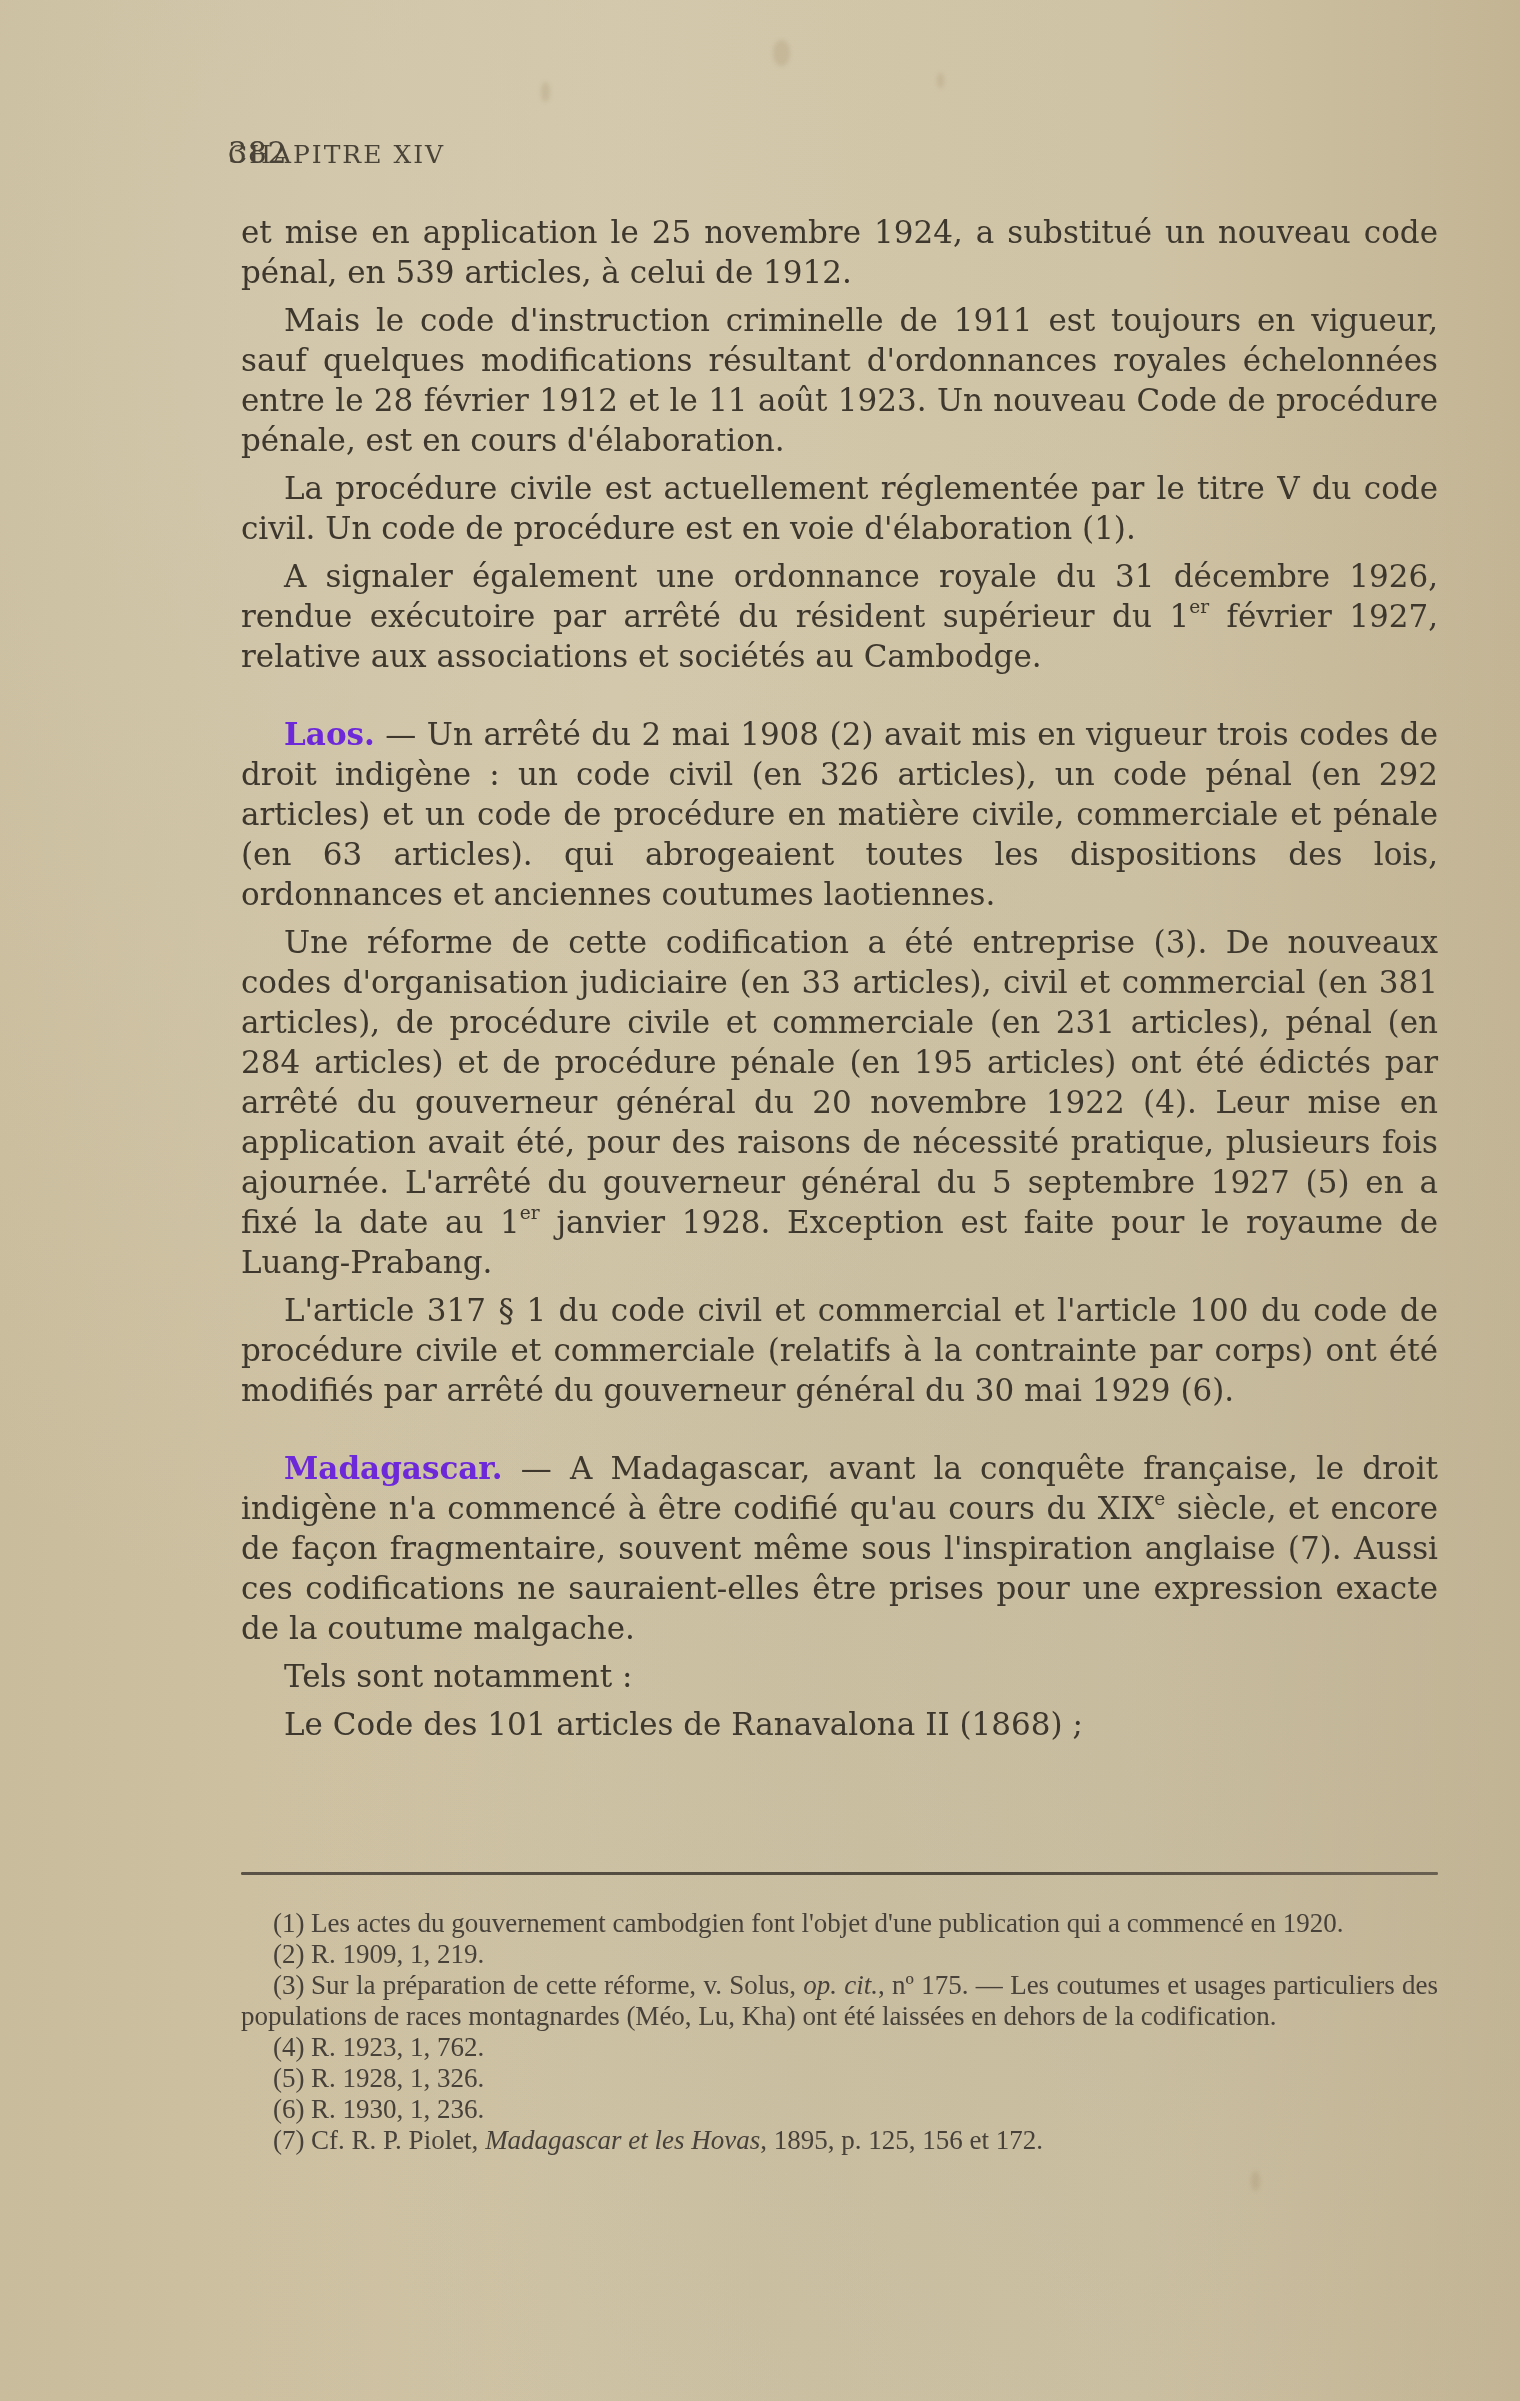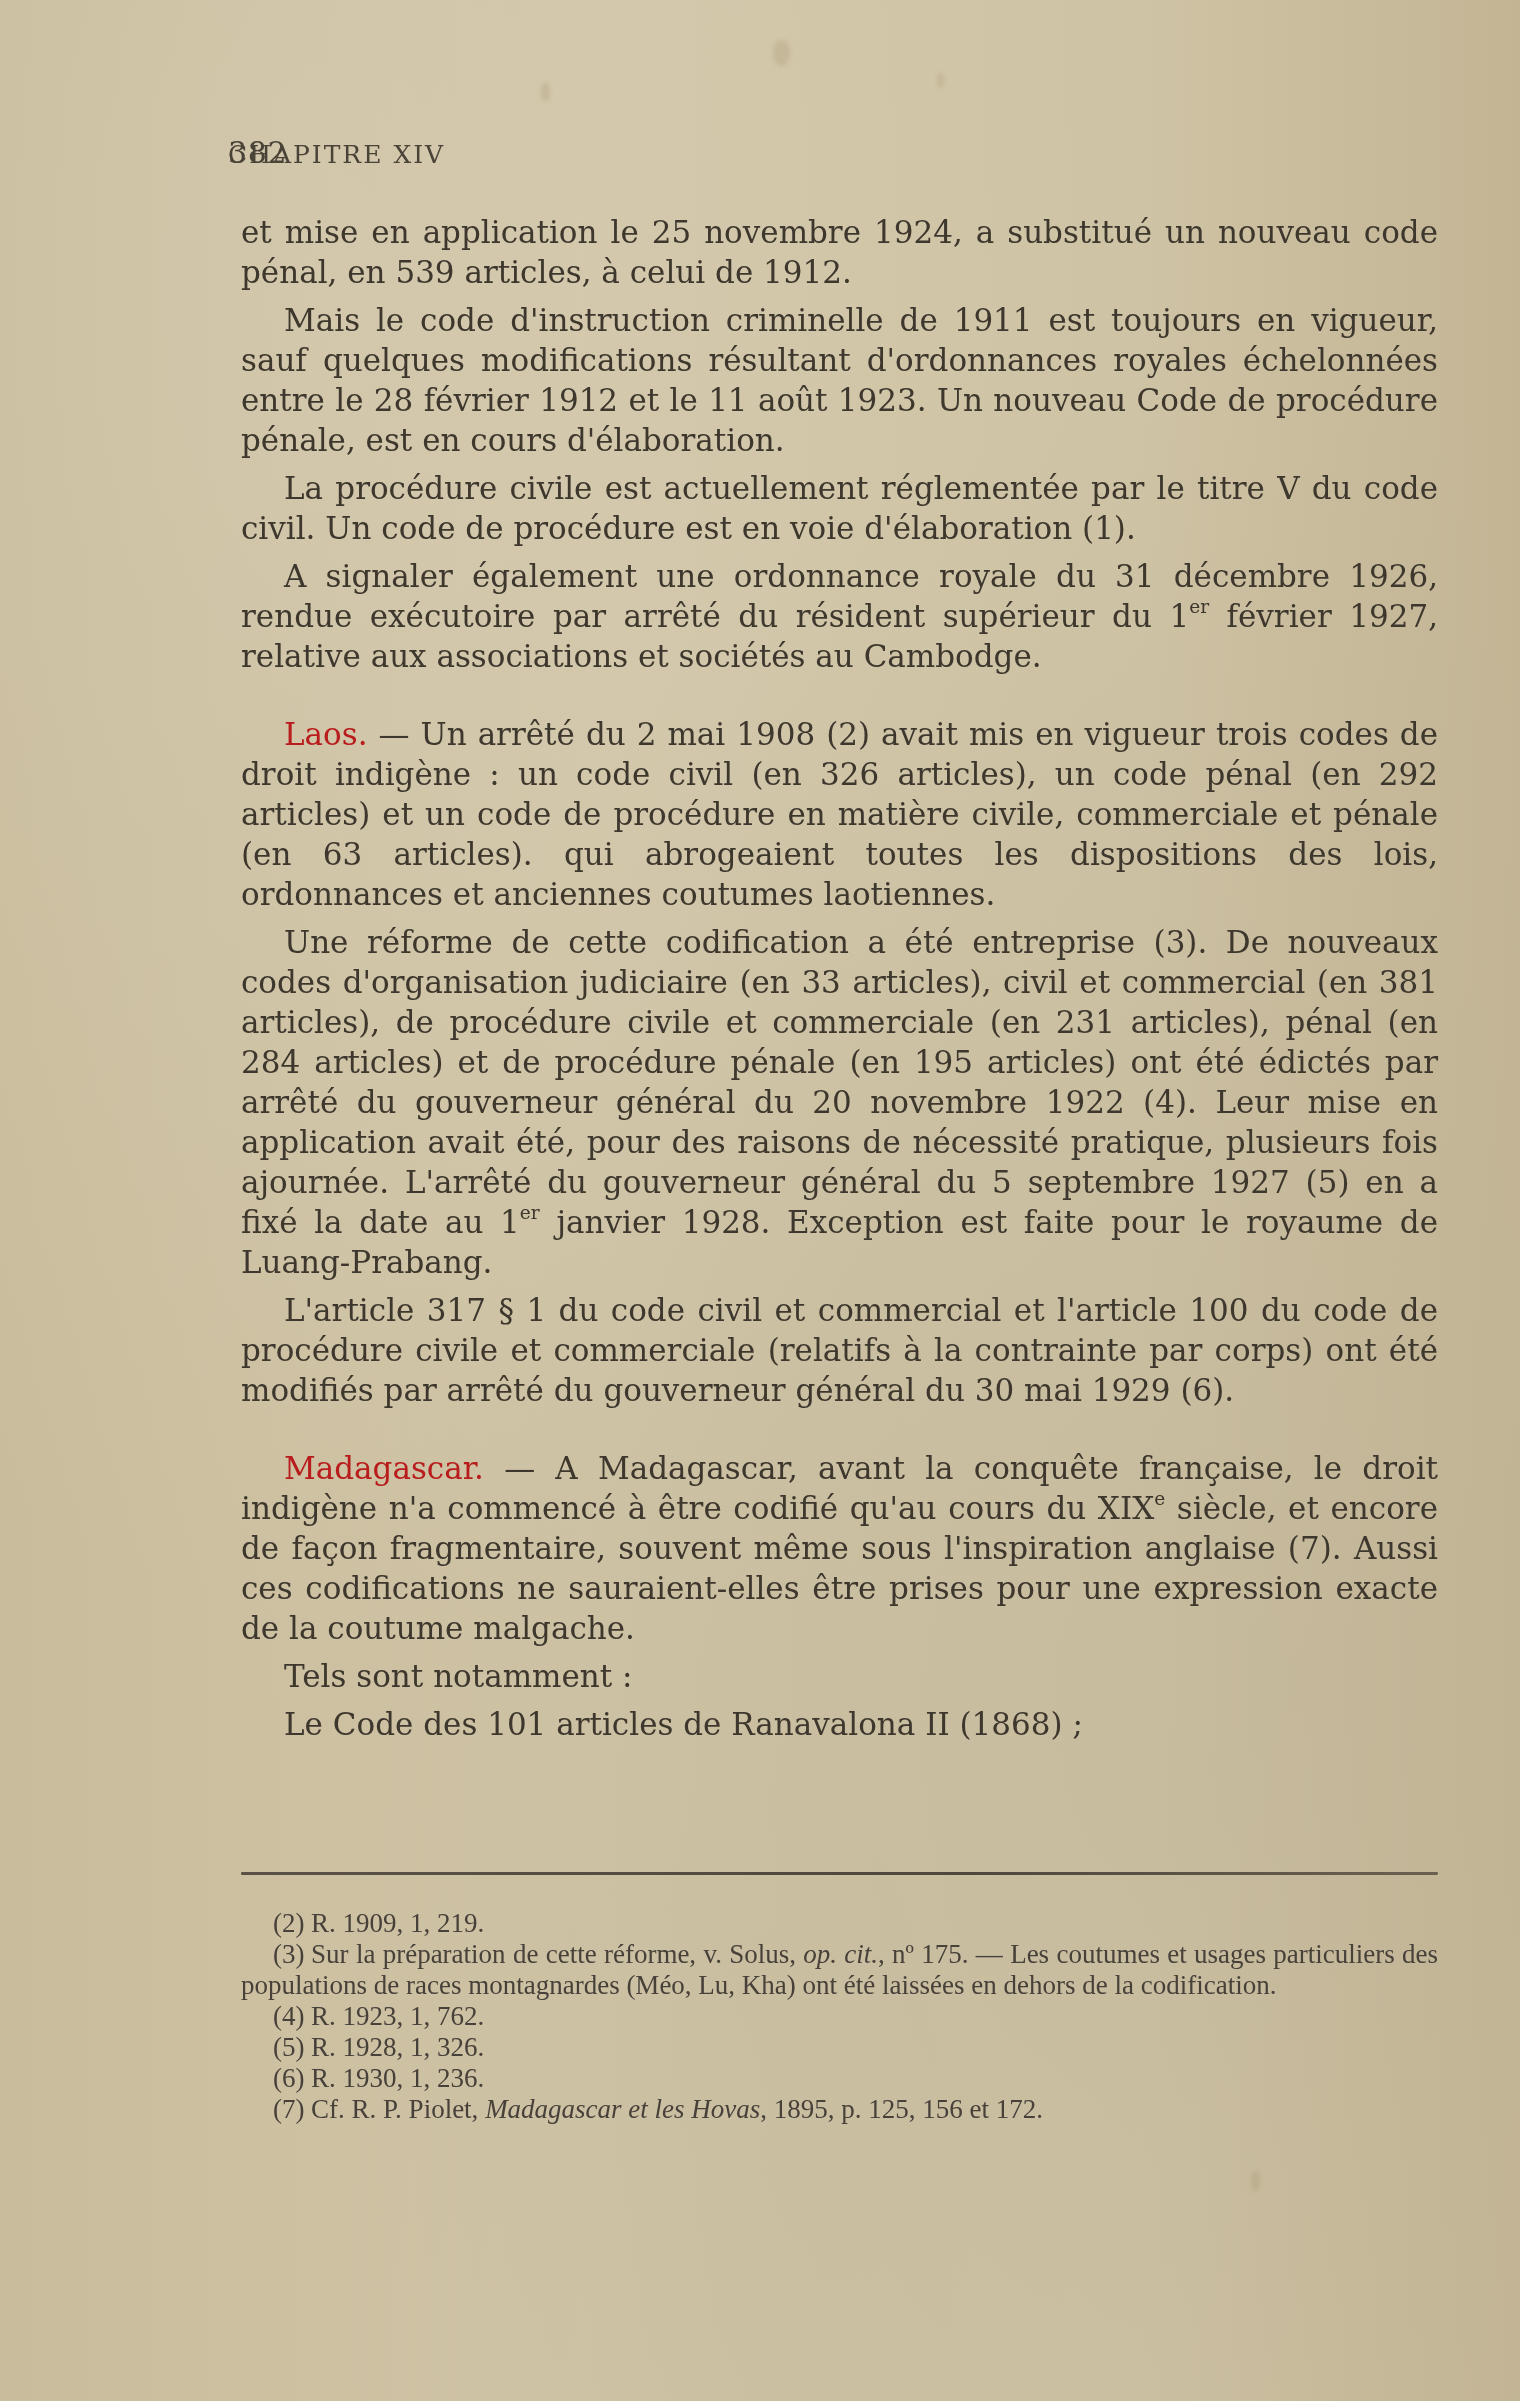--- a/index.html
+++ b/index.html
@@ -27,21 +27,21 @@
     position: absolute; left: 0; right: 0; top: 5.3px; text-align: left;
     font-size: 25px; letter-spacing: 2px; color: #4a4338;
   }
   .body-text {
     position: absolute; left: 241px; top: 212px; width: 1197px;
     font-size: 31px; line-height: 40px; color: #3d372d;
   }
   .para { margin: 0 0 8px 0; text-indent: 43px; text-align: justify; hyphens: manual; }
   .para.noindent { text-indent: 0; }
   .para.section { margin-top: 38px; }
-  .section-head { font-weight: normal; color: #b91c1c; }
+  .section-head { font-weight: bold; color: #6d28d9; }
   sup { font-size: 0.6em; line-height: 0; vertical-align: 0.75em; }
   .rule {
     position: absolute; left: 241px; top: 1872px; width: 1197px; height: 2.6px;
     background: linear-gradient(90deg, #5a5246 0%, #4e473c 60%, #6a6052 100%);
     border-radius: 1.3px;
   }
   .footnotes {
     position: absolute; left: 241px; top: 1908px; width: 1197px;
     font-family: "Liberation Serif", "DejaVu Serif", serif;
     font-size: 27px; line-height: 31px; color: #47413a;
@@ -80,20 +80,21 @@
     <p class="para">L'article 317 § 1 du code civil et commercial et l'article 100 du code de procédure civile et commerciale (relatifs à la contrainte par corps) ont été modifiés par arrêté du gouverneur général du 30 mai 1929 (6).</p>
 
     <p class="para section"><span class="section-head">Madagascar.</span><span> — A Madagascar, avant la conquête française, le droit indigène n'a commencé à être codifié qu'au cours du XIX</span><sup>e</sup><span> siècle, et encore de façon fragmentaire, souvent même sous l'inspiration anglaise (7). Aussi ces codifications ne sauraient-elles être prises pour une expression exacte de la coutume malgache.</span></p>
     <p class="para">Tels sont notamment :</p>
     <p class="para">Le Code des 101 articles de Ranavalona II (1868) ;</p>
   </div>
 
   <div class="rule"></div>
 
   <div class="footnotes">
+    <p class="fn"><span class="num">(1)</span><span>Les actes du gouvernement cambodgien font l'objet d'une publication qui a commencé en 1920.</span></p>
     <p class="fn"><span class="num">(2)</span><span>R. 1909, 1, 219.</span></p>
     <p class="fn"><span class="num">(3)</span><span>Sur la préparation de cette réforme, v. Solus, </span><em>op. cit.</em><span>, nº 175. — Les coutumes et usages particuliers des populations de races montagnardes (Méo, Lu, Kha) ont été laissées en dehors de la codification.</span></p>
     <p class="fn"><span class="num">(4)</span><span>R. 1923, 1, 762.</span></p>
     <p class="fn"><span class="num">(5)</span><span>R. 1928, 1, 326.</span></p>
     <p class="fn"><span class="num">(6)</span><span>R. 1930, 1, 236.</span></p>
     <p class="fn"><span class="num">(7)</span><span>Cf. R. P. Piolet, </span><em>Madagascar et les Hovas</em><span>, 1895, p. 125, 156 et 172.</span></p>
   </div>
 </div>
 
 

